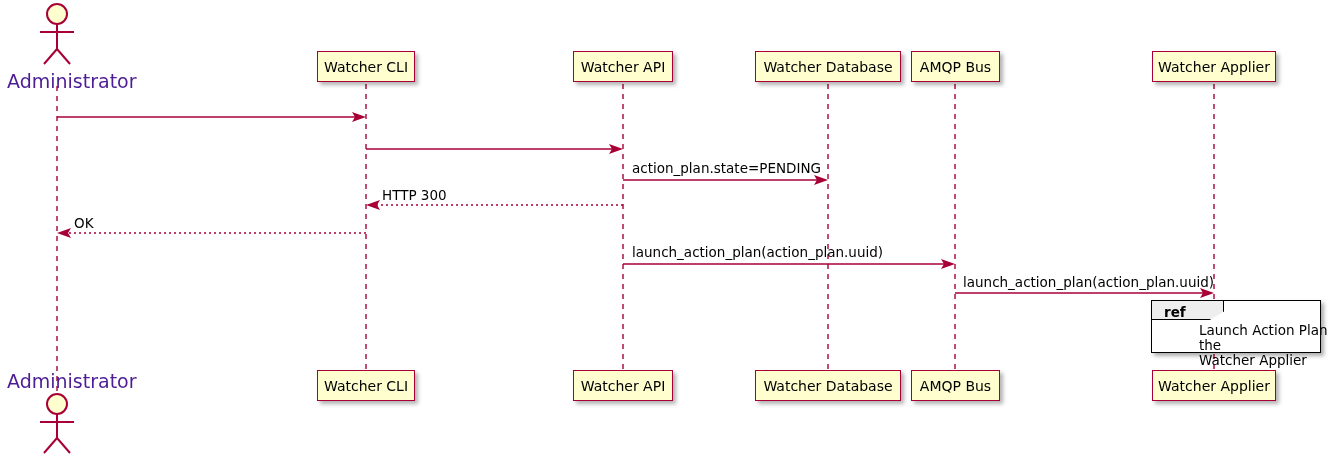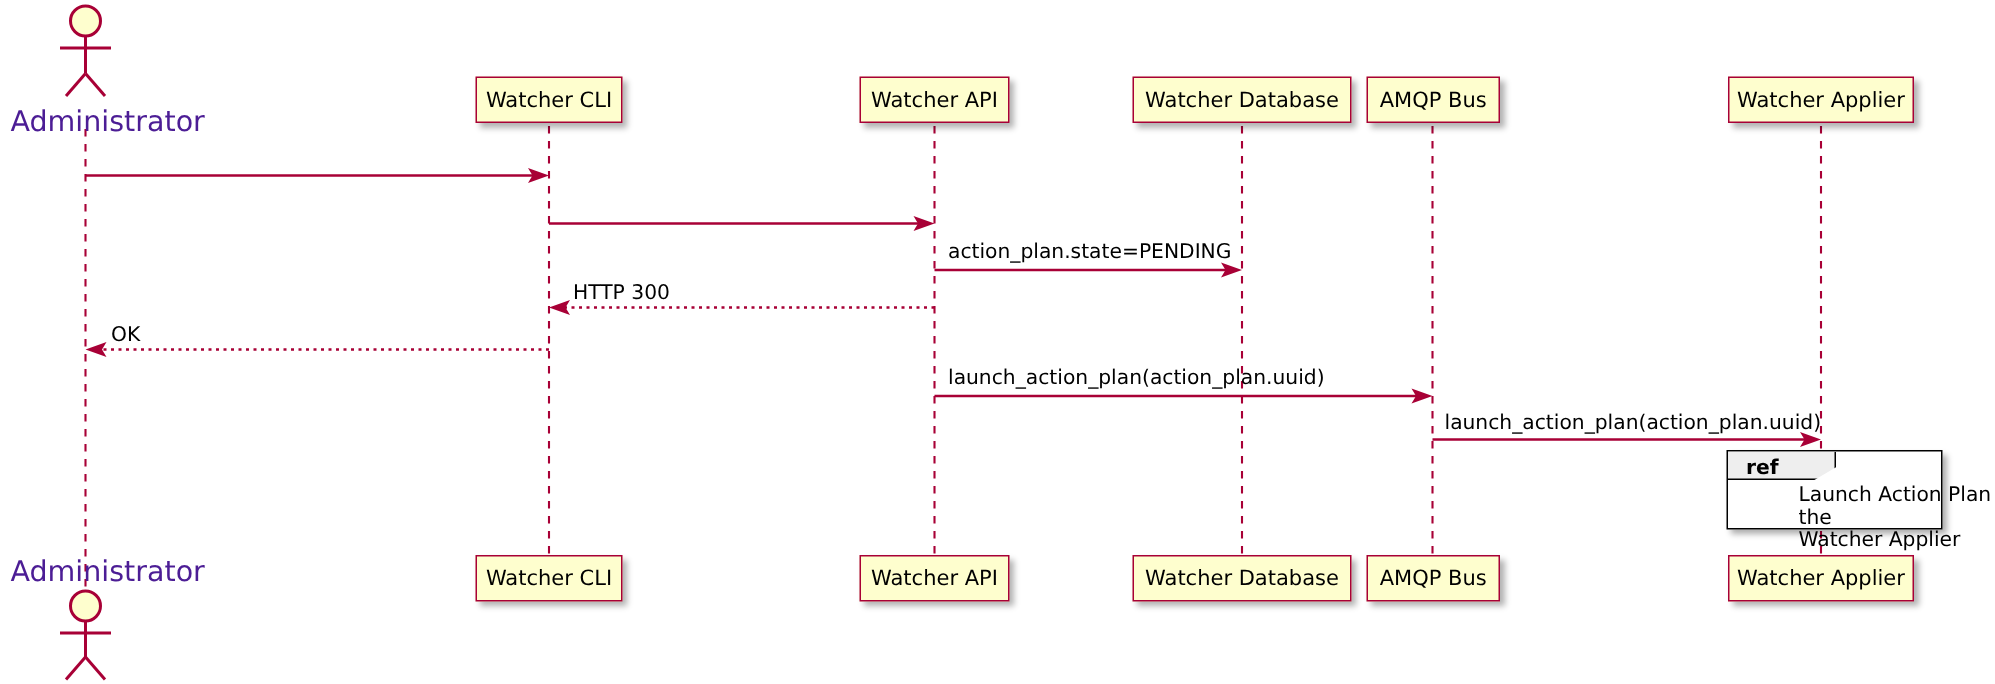--- a/index.html
+++ b/index.html
@@ -190,21 +190,21 @@
   <div class="pbox" style="left:755px; top:370px; width:146px; height:31px;">Watcher Database</div>
   <div class="pbox" style="left:911px; top:370px; width:89px; height:31px;">AMQP Bus</div>
   <div class="pbox" style="left:1152px; top:370px; width:124px; height:31px;">Watcher Applier</div>
 
   <div class="msg-label" style="left:632px; top:162px;">action_plan.state=PENDING</div>
   <div class="msg-label" style="left:382px; top:189px;">HTTP 300</div>
   <div class="msg-label" style="left:74px; top:217px;">OK</div>
   <div class="msg-label" style="left:632px; top:246px;">launch_action_plan(action_plan.uuid)</div>
   <div class="msg-label" style="left:963px; top:276px;">launch_action_plan(action_plan.uuid)</div>
 
-  <div class="refbox" style="left:1151px; top:300px; width:144px; height:53px;">
+  <div class="refbox" style="left:1151px; top:300px; width:170px; height:53px;">
     <div class="reftab"></div>
     <div class="reftab-label">ref</div>
     <div class="refbody">
       <div>Launch Action Plan in the</div>
       <div>Watcher Applier</div>
     </div>
   </div>
 
 </div>
 

